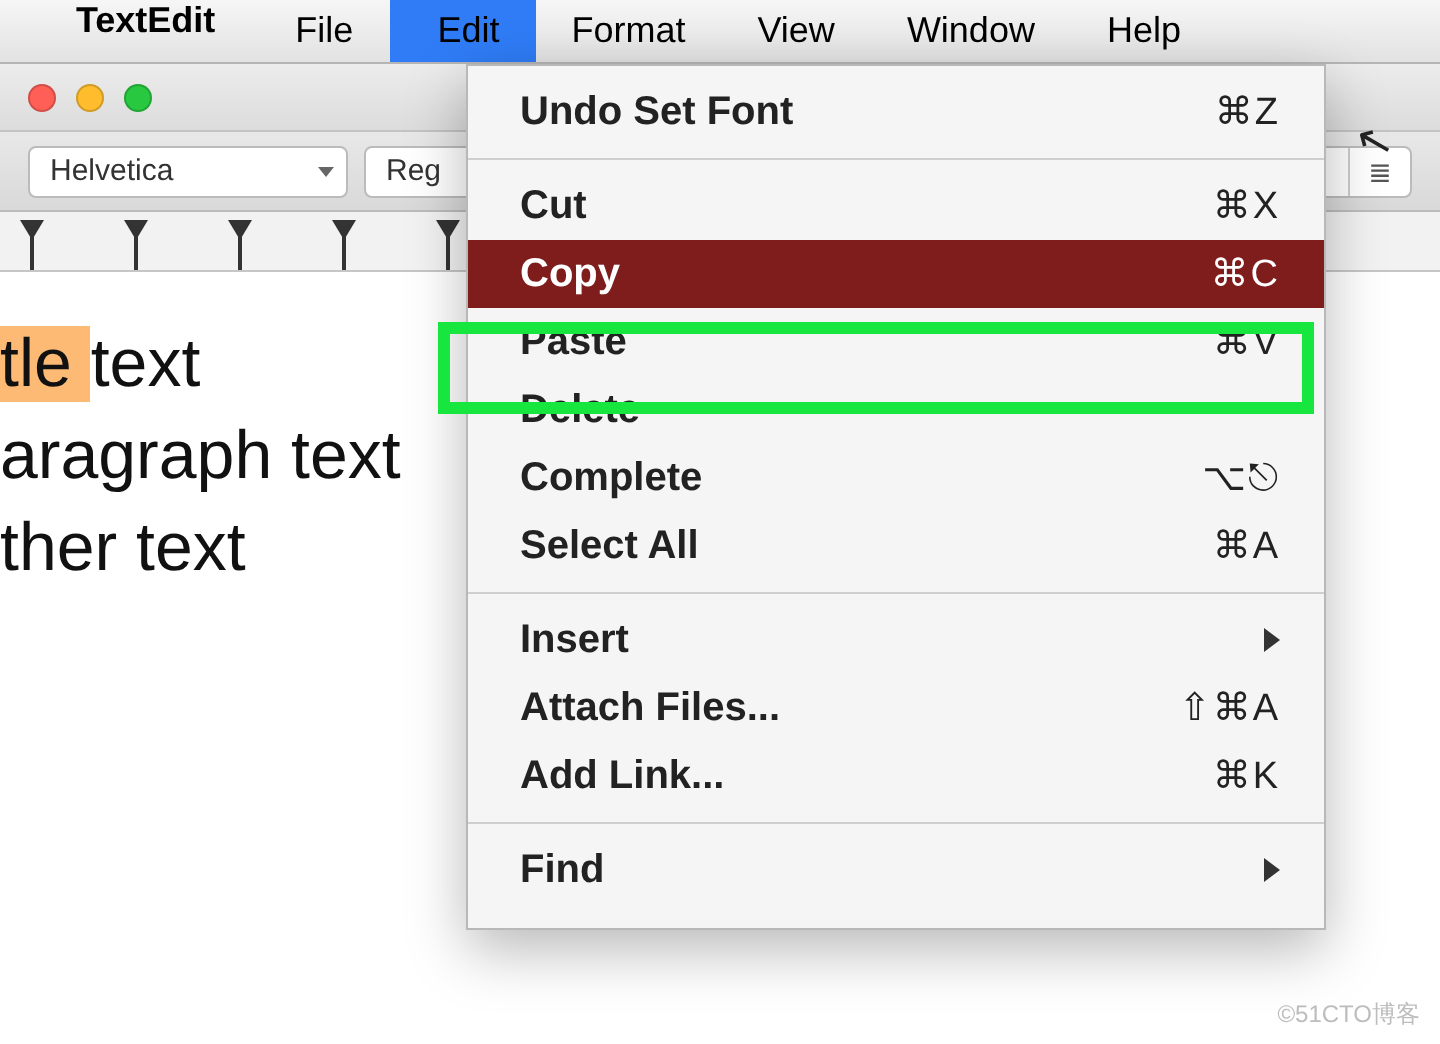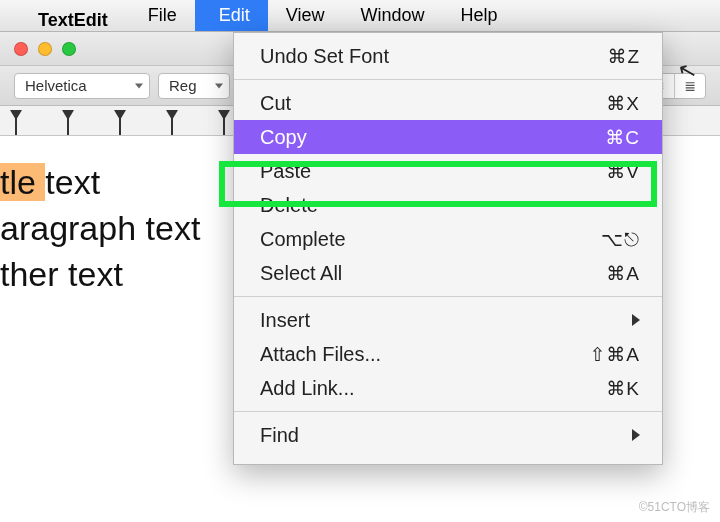--- a/index.html
+++ b/index.html
@@ -5,31 +5,31 @@
   * { box-sizing: border-box; margin: 0; padding: 0; }
   html, body { width: 720px; height: 522px; overflow: hidden; font-family: -apple-system, "Helvetica Neue", Helvetica, Arial, sans-serif; }
   body { background: #e8e8e8; position: relative; }
 
   
   .menubar {
     height: 32px;
     background: linear-gradient(#f6f6f6, #e2e2e2);
     border-bottom: 1px solid #b5b5b5;
     display: flex;
-    align-items: flex-end;
+    align-items: flex-start;
     font-size: 18px;
     padding-left: 20px;
     gap: 0;
   }
   .apple-icon { font-size: 20px; color: #333; margin-right: 18px; }
   .menubar .app-name { font-weight: 700; margin-right: 22px; }
   .menubar .menu-item { padding: 5px 18px; cursor: default; }
   .menubar .menu-item.open {
     background: #2f7cf6;
-    color: #ffffff;
+    color: #000000;
     padding-left: 24px;
   }
 
   
   .window-chrome {
     height: 34px;
     background: linear-gradient(#ececec, #dcdcdc);
     border-bottom: 1px solid #c3c3c3;
     display: flex;
     align-items: center;
@@ -67,21 +67,21 @@
     content: "";
     position: absolute;
     right: 6px;
     top: 50%;
     width: 0; height: 0;
     border-left: 4px solid transparent;
     border-right: 4px solid transparent;
     border-top: 5px solid #666;
     transform: translateY(-50%);
   }
-  .font-select { width: 136px; }
+  .font-select { width: 160px; }
   .style-select { width: 72px; }
   .toolbar-spacer { flex: 1; }
   .align-group {
     display: flex;
     border: 1px solid #bbb;
     border-radius: 4px;
     overflow: hidden;
     background: #fff;
   }
   .align-group span {
@@ -145,24 +145,24 @@
   .dd-row {
     display: flex;
     align-items: center;
     height: 34px;
     padding: 0 22px 0 26px;
     color: #222;
     cursor: default;
   }
   .dd-row.disabled { color: #9a9a9a; }
   .dd-row.sel {
-    background: #8b5cf6;
+    background: #7f1d1d;
     color: #fff;
   }
-  .dd-row .lbl { flex: 1; }
+  .dd-row .lbl { flex: 1; font-weight: bold; }
   .dd-row .sc { font-size: 19px; letter-spacing: 1px; }
   .dd-row.sel .sc { color: #fff; }
   .dd-row .submenu-arrow {
     width: 0; height: 0;
     border-top: 6px solid transparent;
     border-bottom: 6px solid transparent;
     border-left: 8px solid #333;
   }
   .dd-sep {
     height: 1px;
@@ -203,20 +203,21 @@
   }
 </style>
 </head>
 <body>
 
 <div class="menubar">
   <span class="apple-icon"></span>
   <span class="app-name">TextEdit</span>
   <span class="menu-item">File</span>
   <span class="menu-item open">Edit</span>
+  <span class="menu-item">Format</span>
   <span class="menu-item">View</span>
   <span class="menu-item">Window</span>
   <span class="menu-item">Help</span>
 </div>
 
 <div class="window-chrome">
   <div class="traffic">
     <span class="tl-red"></span>
     <span class="tl-yellow"></span>
     <span class="tl-green"></span>

